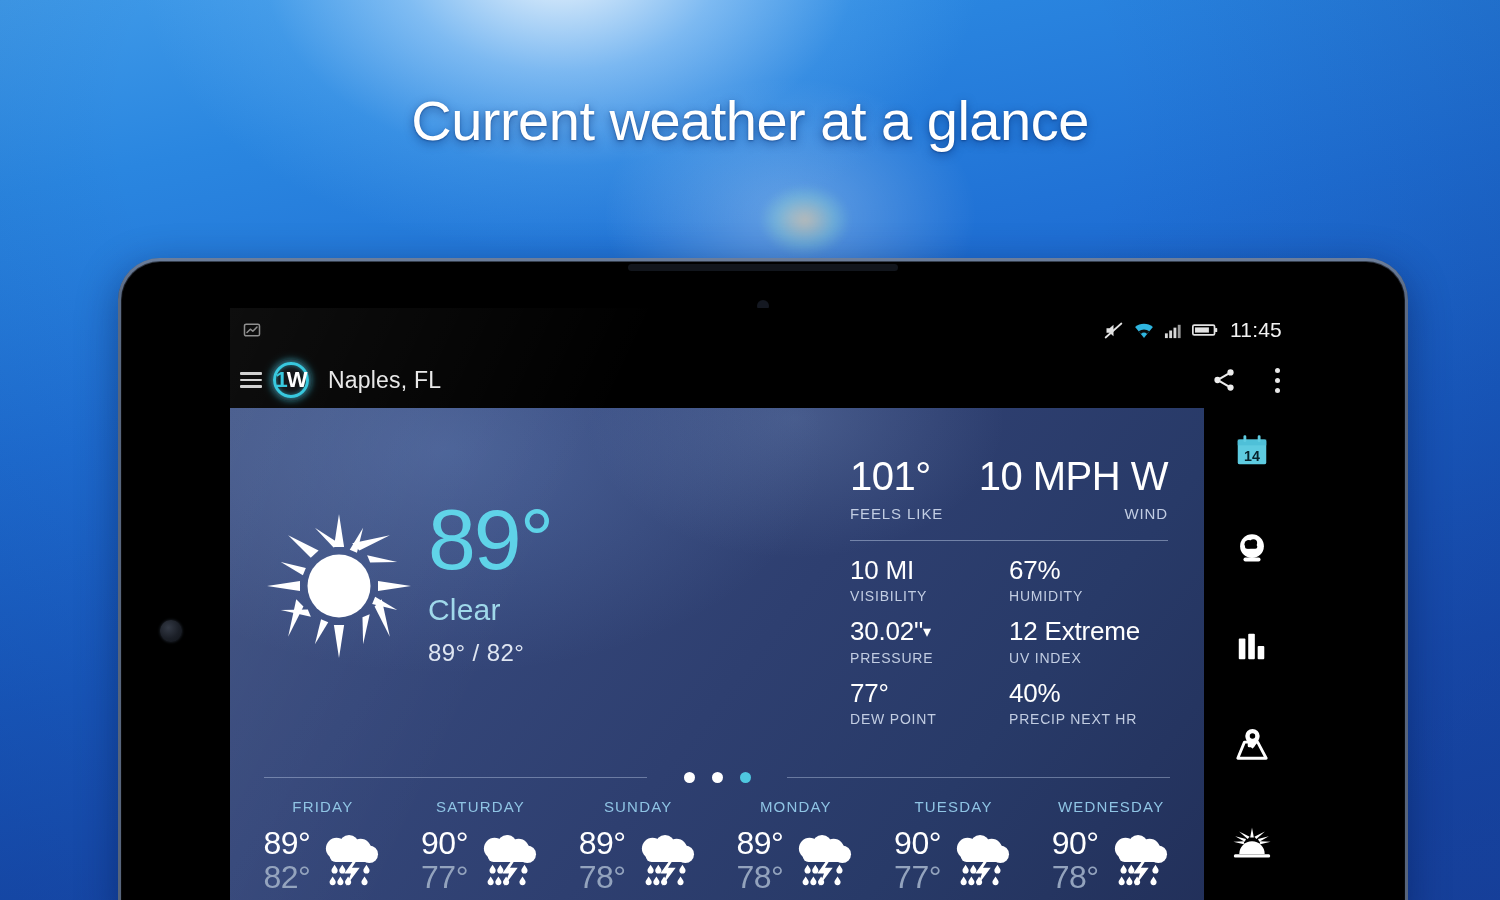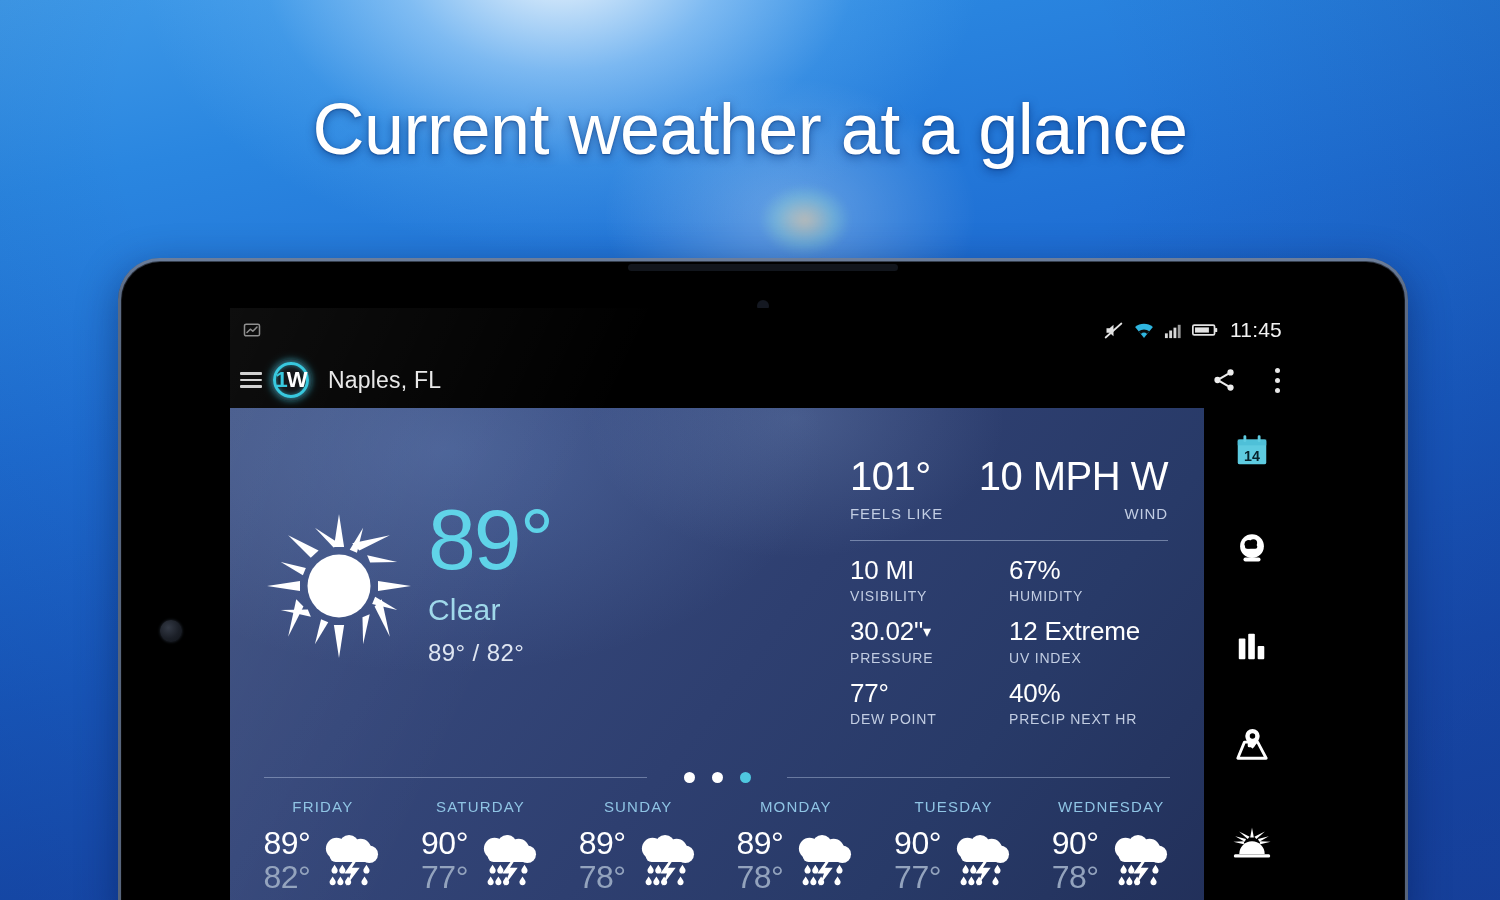--- a/index.html
+++ b/index.html
@@ -25,21 +25,21 @@
   }
   .sky-vign {
     position:absolute; inset:0;
     background:radial-gradient(ellipse 1250px 900px at 620px 120px, rgba(255,255,255,0.0) 40%, rgba(10,45,120,0.30) 100%);
   }
 
   
   .headline {
     position:absolute; top:88px; left:0; width:1500px;
     text-align:center;
-    font-size:72px; font-weight:400; color:#ffffff;
+    font-size:56px; font-weight:400; color:#ffffff;
     letter-spacing:-0.5px;
     text-shadow:0 3px 10px rgba(0,40,110,0.55), 0 1px 2px rgba(0,30,90,0.45);
     white-space:nowrap;
   }
 
   
   .device {
     position:absolute; left:118px; top:258px;
     width:1290px; height:660px;
     background:linear-gradient(180deg,#3a4454 0%, #171a20 5%, #0c0d10 22%, #08090b 100%);

